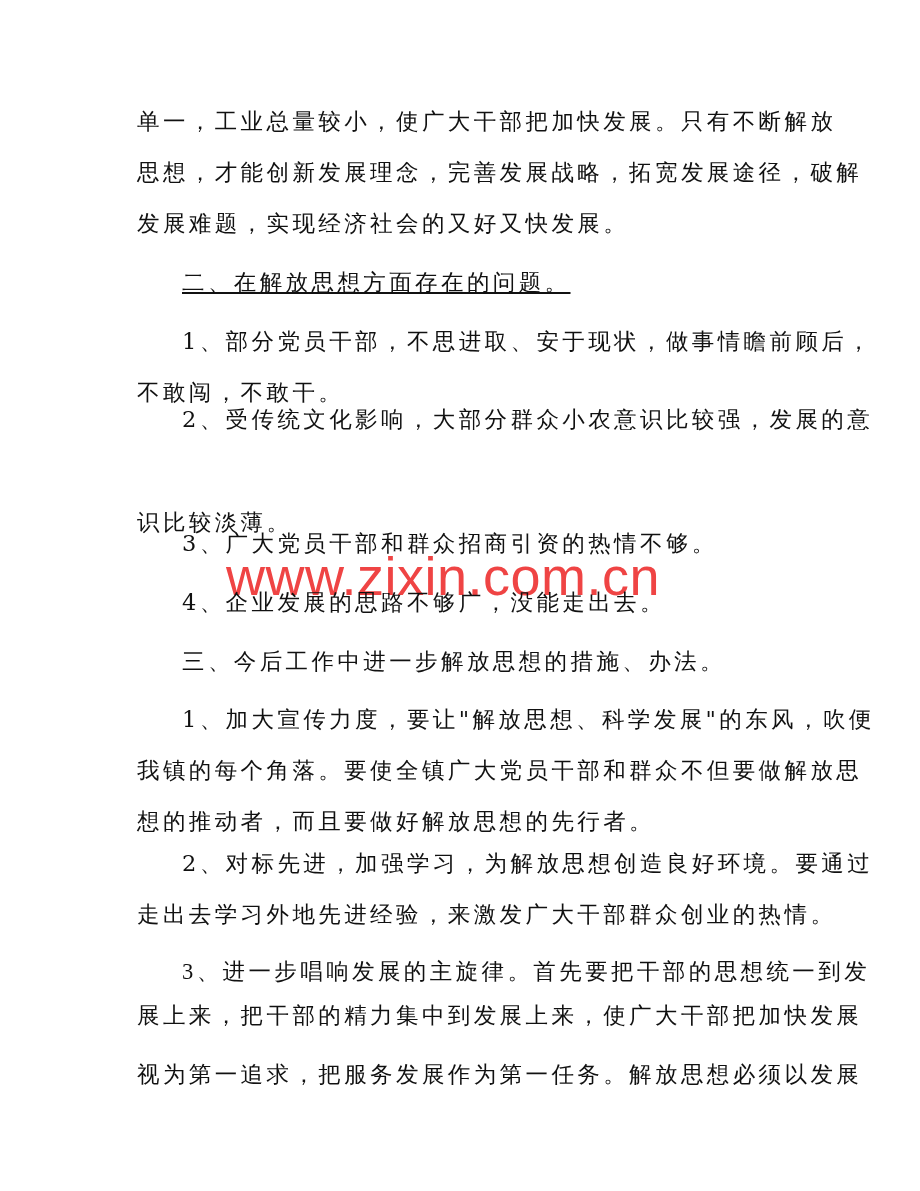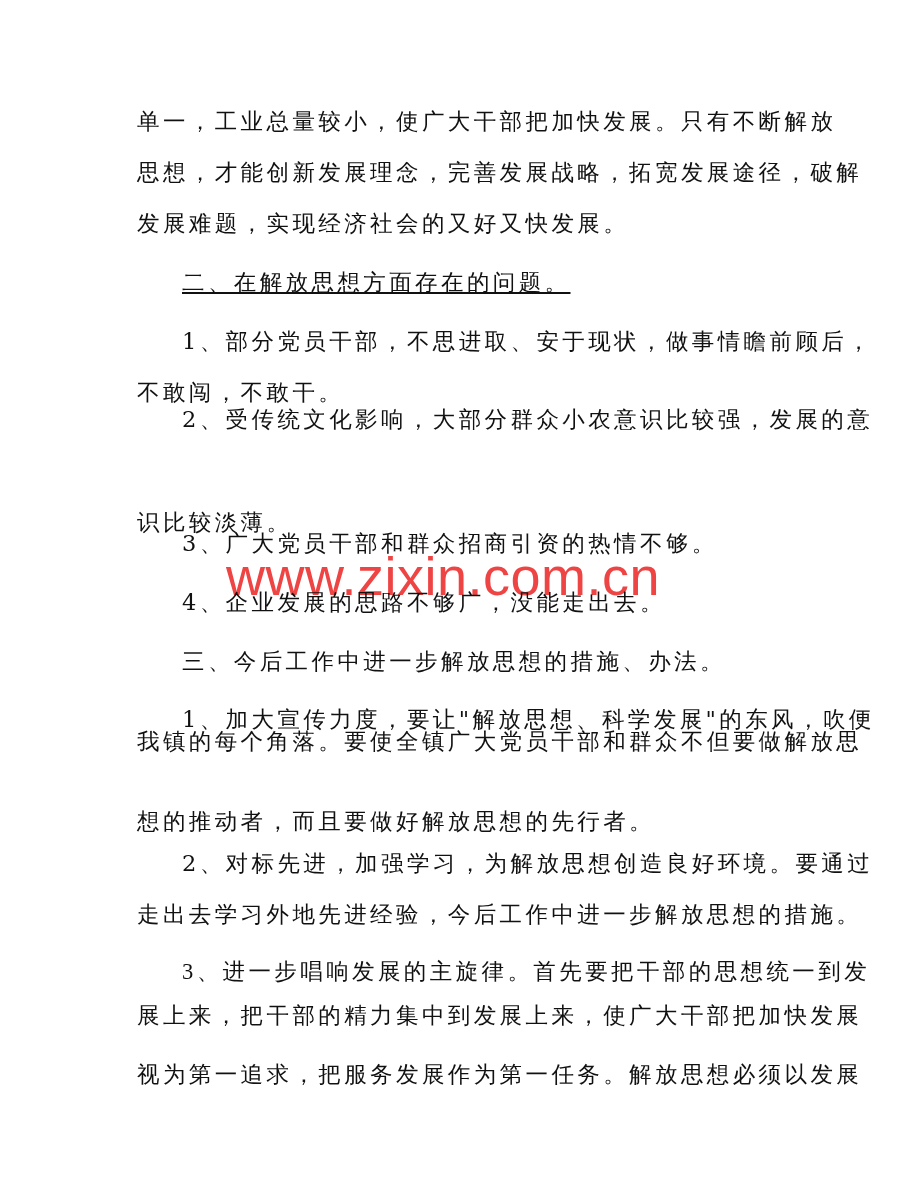--- a/index.html
+++ b/index.html
@@ -58,21 +58,21 @@
       <div class="line" style="top: 208px;">发展难题，实现经济社会的又好又快发展。</div>
       <div class="line indent" style="top: 267px; text-decoration: underline;">二、在解放思想方面存在的问题。</div>
       <div class="line indent" style="top: 326px;">1、部分党员干部，不思进取、安于现状，做事情瞻前顾后，</div>
       <div class="line" style="top: 377px;">不敢闯，不敢干。</div>
       <div class="line indent" style="top: 404px;">2、受传统文化影响，大部分群众小农意识比较强，发展的意</div>
       <div class="line" style="top: 497px; margin-top: 10px;">识比较淡薄。</div>
       <div class="line indent" style="top: 528px;">3、广大党员干部和群众招商引资的热情不够。</div>
       <div class="line indent" style="top: 587px;">4、企业发展的思路不够广，没能走出去。</div>
       <div class="line indent" style="top: 646px;">三、今后工作中进一步解放思想的措施、办法。</div>
       <div class="line indent" style="top: 704px;">1、加大宣传力度，要让"解放思想、科学发展"的东风，吹便</div>
-      <div class="line" style="top: 726px;">我镇的每个角落。要使全镇广大党员干部和群众不但要做解放思</div>
+      <div class="line" style="top: 755px;">我镇的每个角落。要使全镇广大党员干部和群众不但要做解放思</div>
       <div class="line" style="top: 806px;">想的推动者，而且要做好解放思想的先行者。</div>
       <div class="line indent" style="top: 848px;">2、对标先进，加强学习，为解放思想创造良好环境。要通过</div>
-      <div class="line" style="top: 899px;">走出去学习外地先进经验，今后工作中进一步解放思想的措施。</div>
+      <div class="line" style="top: 899px;">走出去学习外地先进经验，来激发广大干部群众创业的热情。</div>
       <div class="line indent" style="top: 957px; font-family: Liberation Serif, serif;">3、进一步唱响发展的主旋律。首先要把干部的思想统一到发</div>
       <div class="line" style="top: 1000px;">展上来，把干部的精力集中到发展上来，使广大干部把加快发展</div>
       <div class="line" style="top: 1059px;">视为第一追求，把服务发展作为第一任务。解放思想必须以发展</div>
     </div>
 </div>
 
 </body></html>

